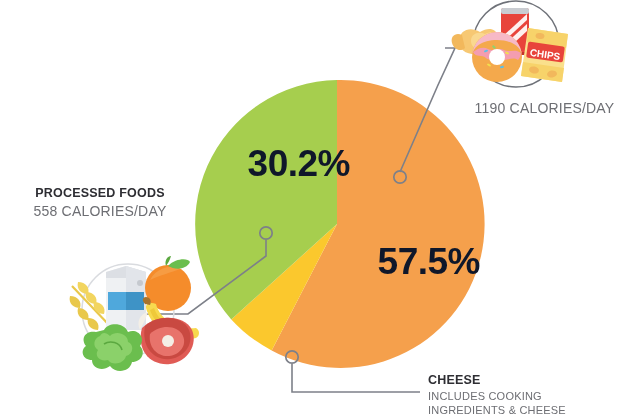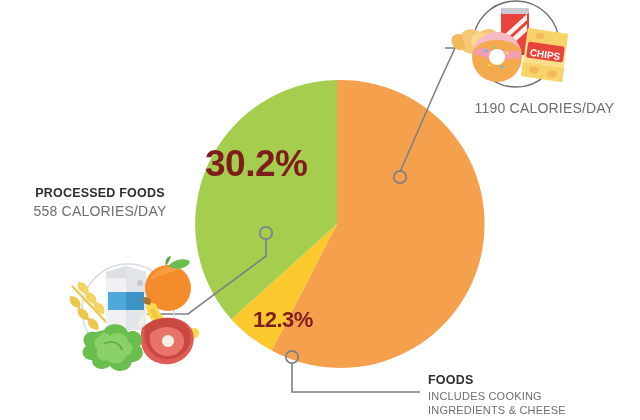--- a/index.html
+++ b/index.html
@@ -17,26 +17,26 @@
   }
   #chart-svg {
     position: absolute;
     left: 0;
     top: 0;
     width: 640px;
     height: 420px;
   }
   .pct-label {
     position: absolute;
-    color: #7f1d1d;
+    color: #0f172a;
     font-weight: bold;
     letter-spacing: -0.5px;
     white-space: nowrap;
     line-height: 1;
-    text-align: left;
+    text-align: right;
     pointer-events: none;
   }
   #pct-green {
     left: 205px;
     top: 145px;
     width: 145px;
     font-size: 37px;
   }
   #pct-orange {
     left: 340px;
@@ -220,31 +220,31 @@
         <path d="M 100 336 C 94 338 92 346 98 350 C 94 356 100 362 108 360
                  C 112 366 124 364 126 356 C 134 354 134 344 128 342
                  C 128 334 116 330 110 336 C 106 332 102 332 100 336 Z" fill="#8BD16A"></path>
         <path d="M 104 344 C 110 340 120 342 122 350" stroke="#5BA840" stroke-width="1.6" fill="none"></path>
       </g>
     </g>
   </svg>
 
   <div class="pct-label" id="pct-green">30.2%</div>
 
-
-  <div class="pct-label" id="pct-yellow">12.3%</div>
+  <div class="pct-label" id="pct-orange">57.5%</div>
+
 
   <div class="callout" id="callout-ultra">
     <div class="callout-sub">1190 CALORIES/DAY</div>
   </div>
 
   <div class="callout" id="callout-unprocessed">
     <div class="callout-title">PROCESSED FOODS</div>
     <div class="callout-sub">558 CALORIES/DAY</div>
   </div>
 
   <div class="callout" id="callout-other">
-    <div class="callout-title">FOODS</div>
+    <div class="callout-title">CHEESE</div>
     <div class="callout-sub">INCLUDES COOKING</div>
     <div class="callout-sub">INGREDIENTS &amp; CHEESE</div>
   </div>
 
 </div>
 
 </body></html>

